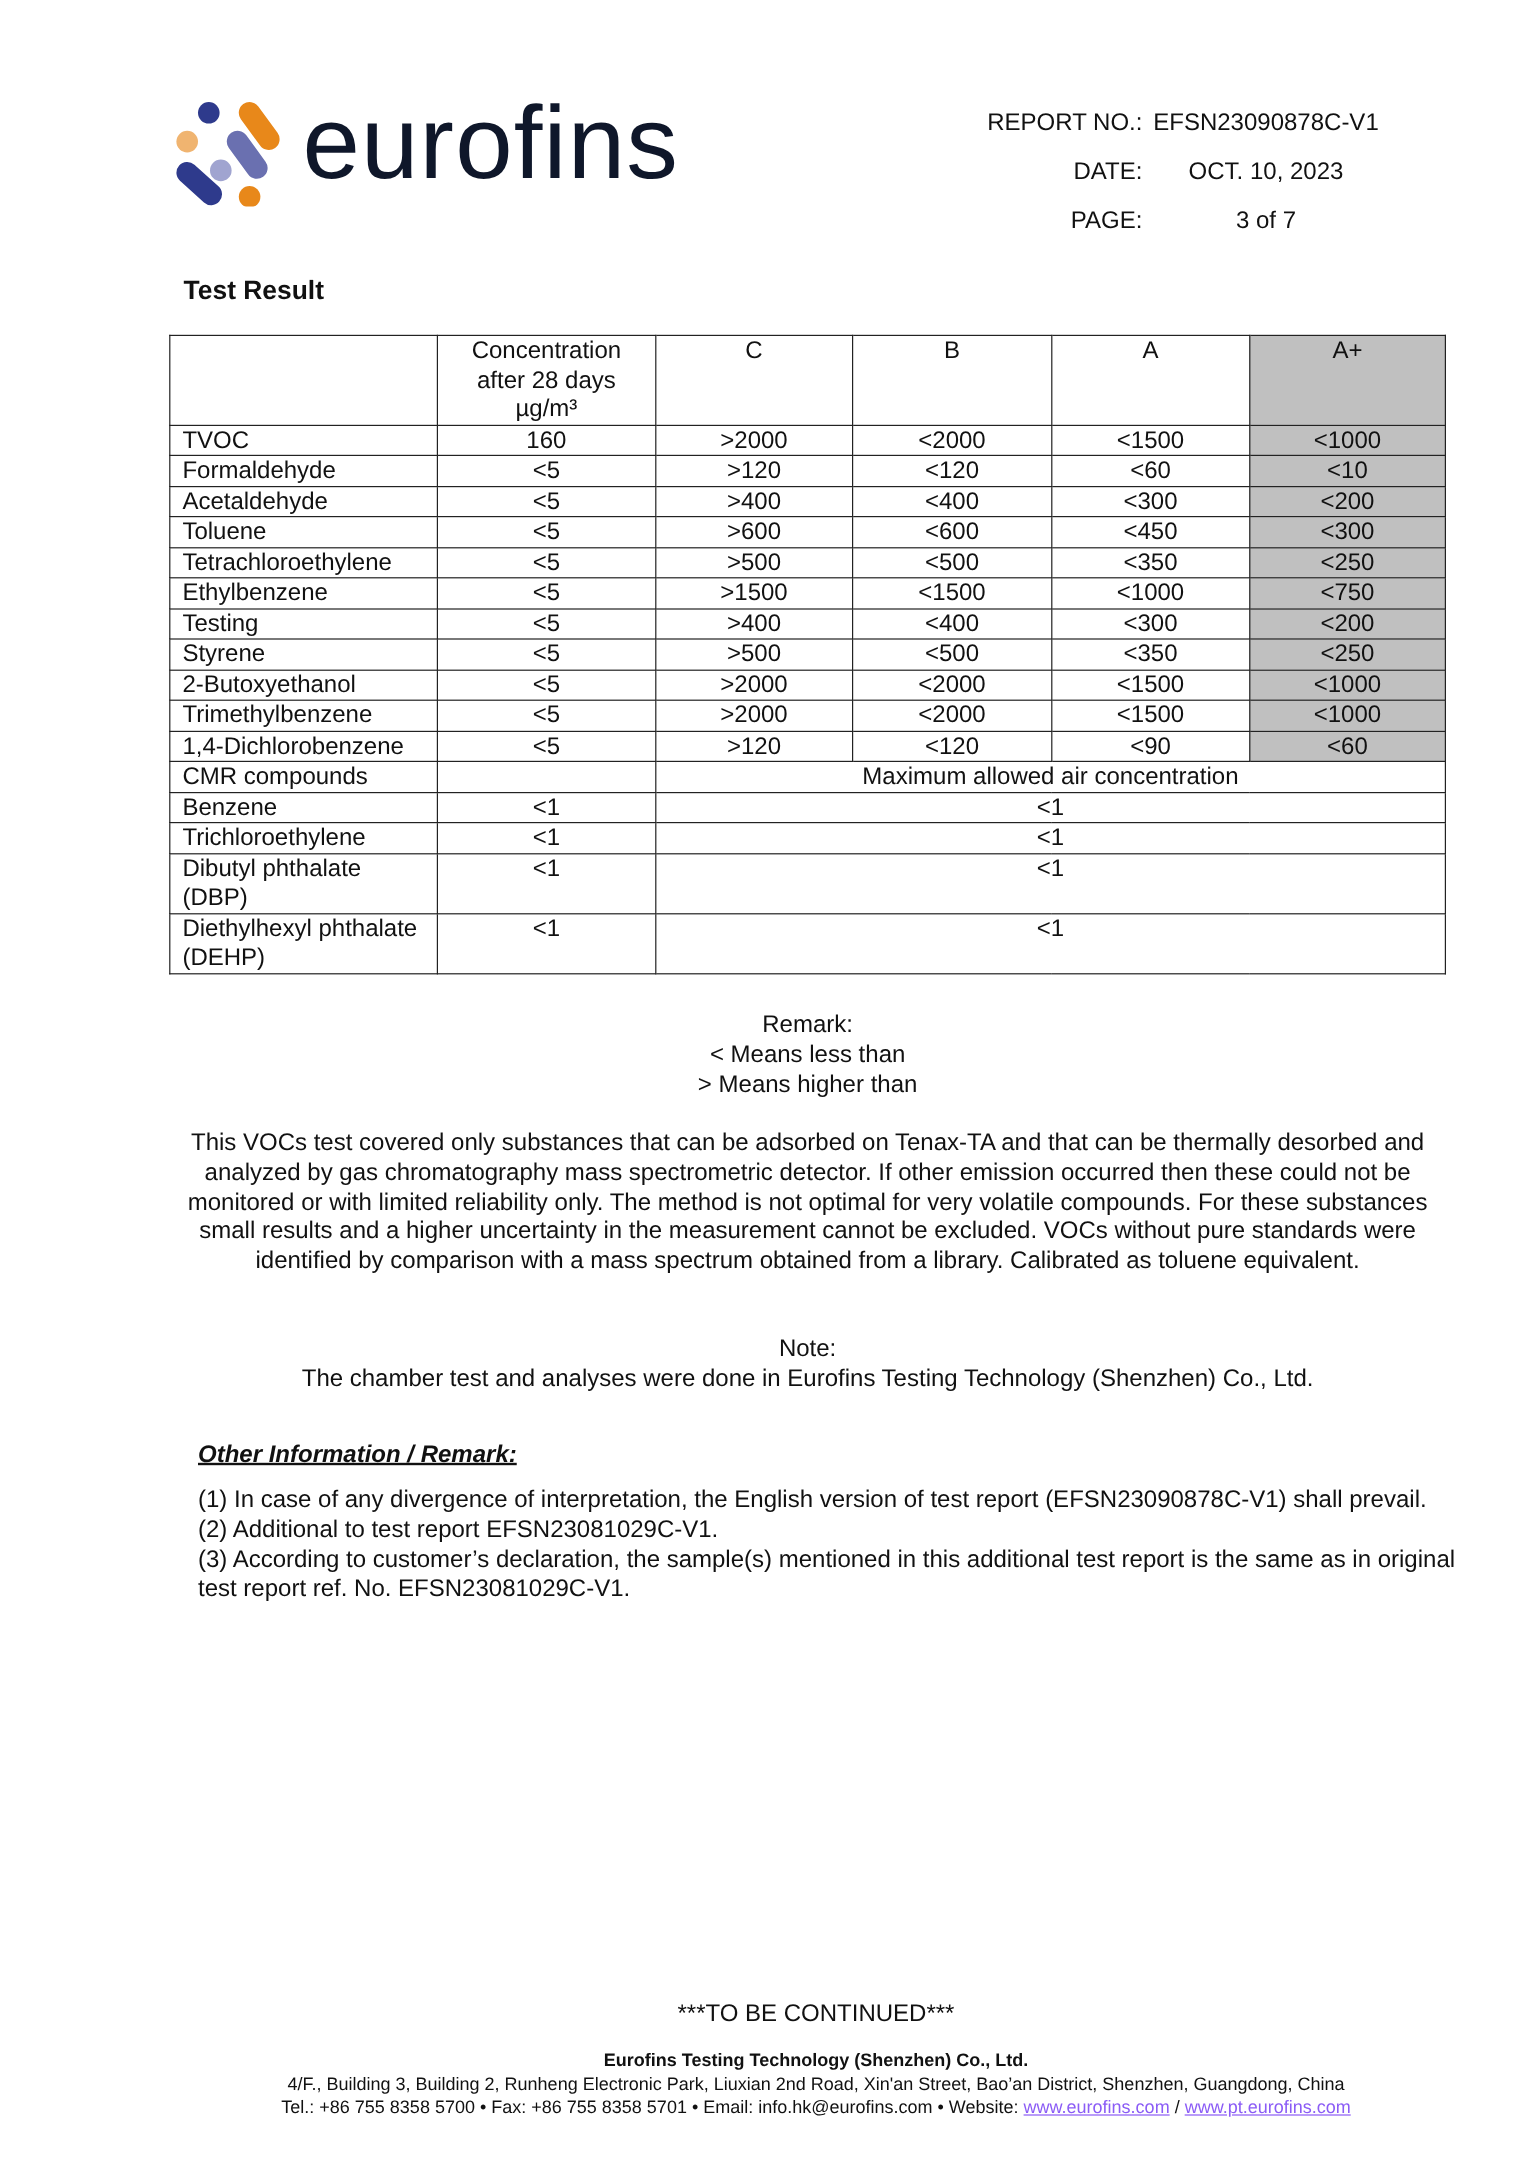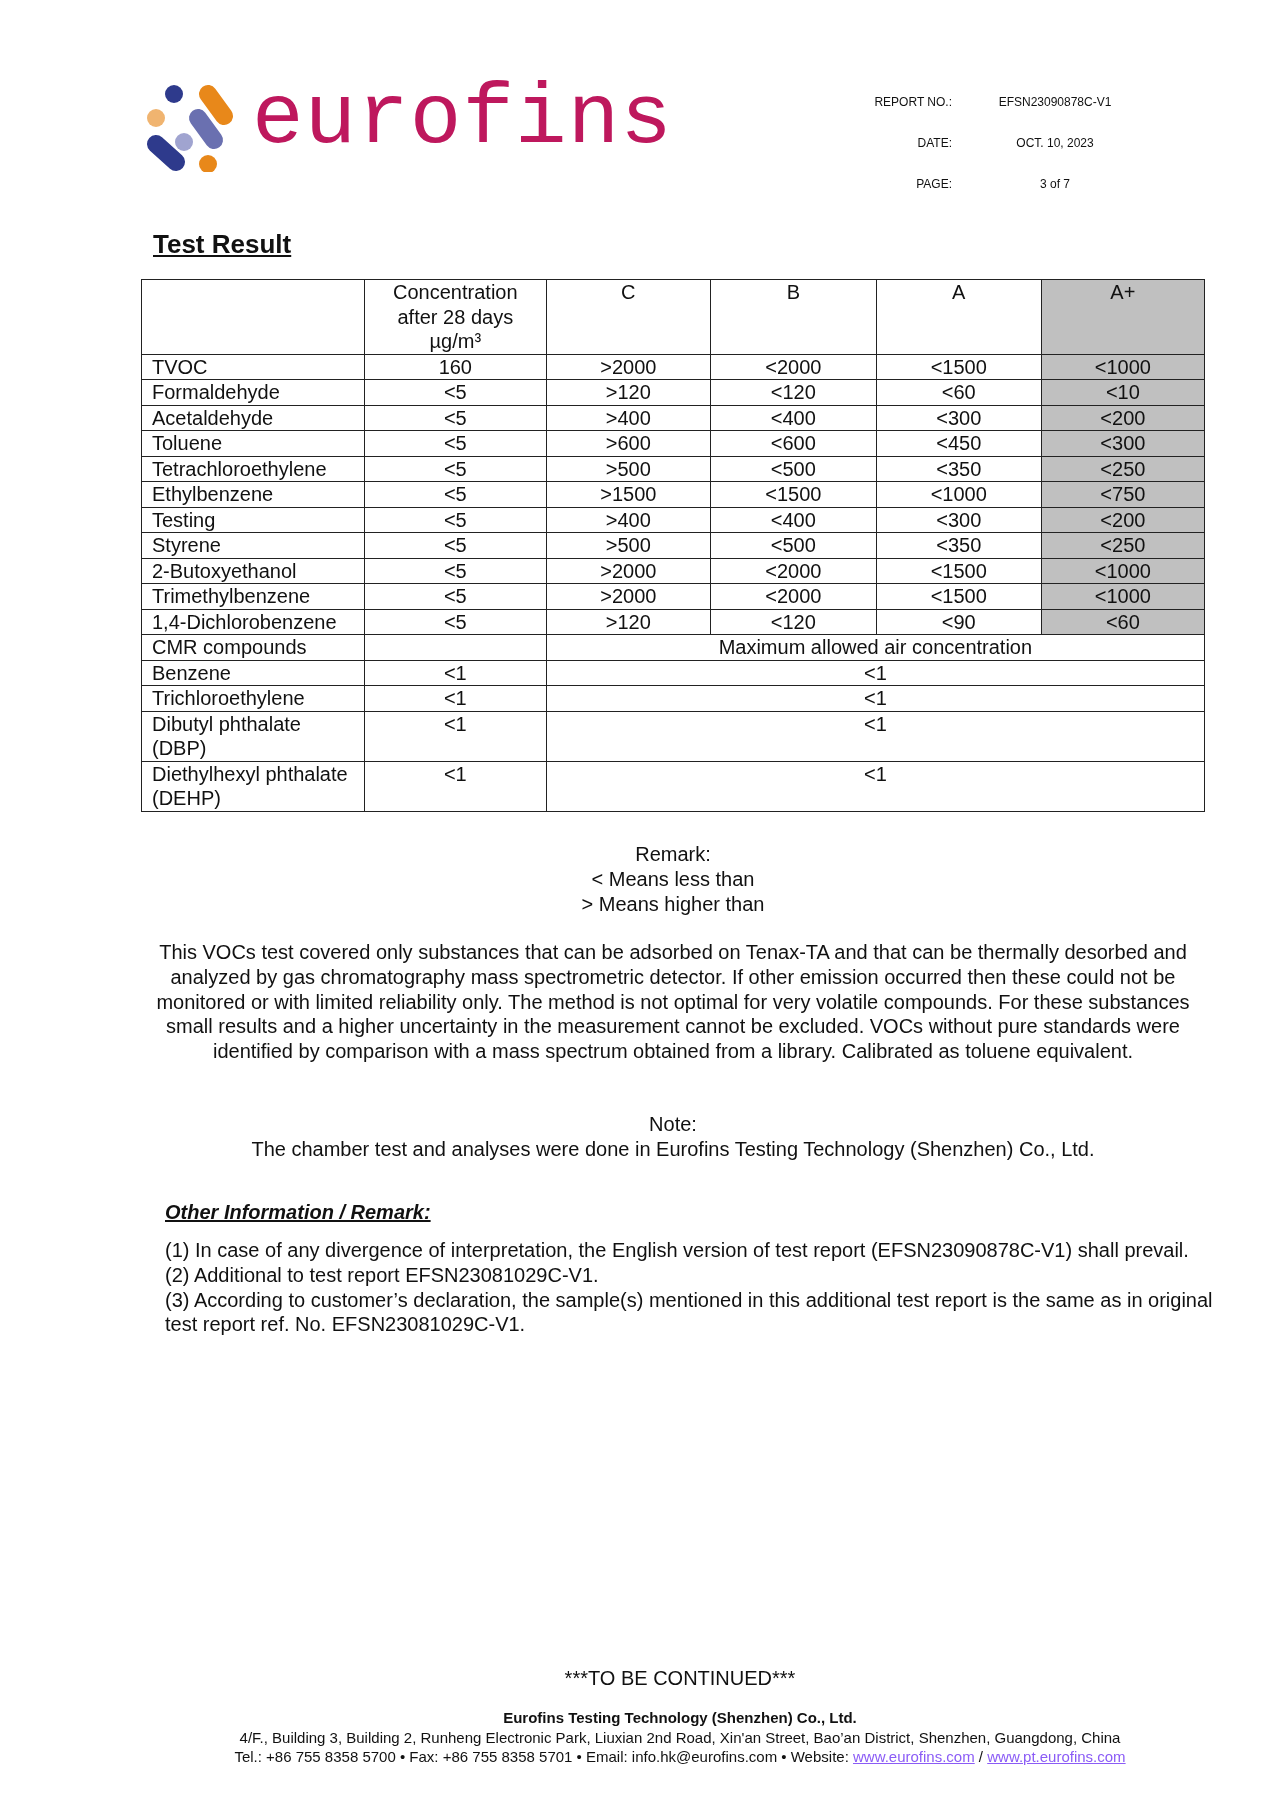--- a/index.html
+++ b/index.html
@@ -2,30 +2,30 @@
 <html><head>
   <meta charset="utf-8">
   <style>
     html, body { margin: 0; padding: 0; background: #ffffff; }
     body { width: 1280px; height: 1810px; position: relative; font-family: "Liberation Sans", sans-serif; color: #111; overflow: hidden; }
     .abs { position: absolute; }
 
     
     .logo { left: 144px; top: 82px; width: 440px; height: 90px; }
     .logo-mark { position: absolute; left: 0; top: 0; width: 90px; height: 90px; }
-    .logo-word { position: absolute; left: 108px; top: -14px; font-family: Liberation Mono, monospace; font-size: 86px; color: #be185d; letter-spacing: 1px; line-height: 1.2; }
-
-    
-    .meta { right: 130px; top: 82px; font-size: 12px; line-height: 41px; }
+    .logo-word { position: absolute; left: 108px; top: -14px; font-family: Liberation Sans, sans-serif; font-size: 86px; color: #0f172a; letter-spacing: 1px; line-height: 1.2; }
+
+    
+    .meta { right: 130px; top: 82px; font-size: 20px; line-height: 41px; }
     .meta-row { display: flex; }
     .meta-label { width: 130px; text-align: right; padding-right: 8px; }
     .meta-value { width: 190px; text-align: center; }
 
     
-    .section-title { left: 153px; top: 229px; font-size: 26px; font-weight: bold; text-decoration: underline; }
+    .section-title { left: 153px; top: 229px; font-size: 22px; font-weight: bold; }
 
     
     table.result { position: absolute; left: 141px; top: 279px; border-collapse: collapse; font-size: 20px; width: 1064px; }
     table.result td { border: 1.5px solid #222; padding: 0 10px; line-height: 24.5px; vertical-align: top; }
     table.result td.c { text-align: center; }
     table.result td.ap { background: #c0c0c0; }
     col.c0 { width: 226px; } col.c1 { width: 186px; } col.c2 { width: 174px; } col.c3 { width: 176px; } col.c4 { width: 175px; } col.c5 { width: 173px; }
     .hdr td { height: 73px; }
     .bold { font-weight: normal; }
 

